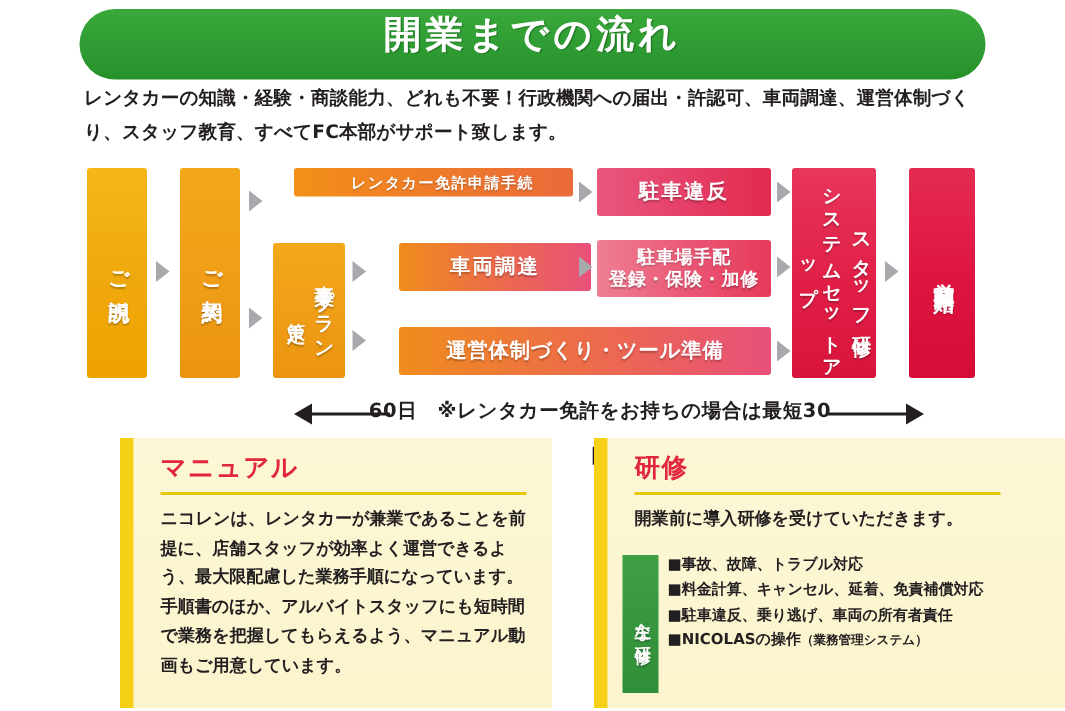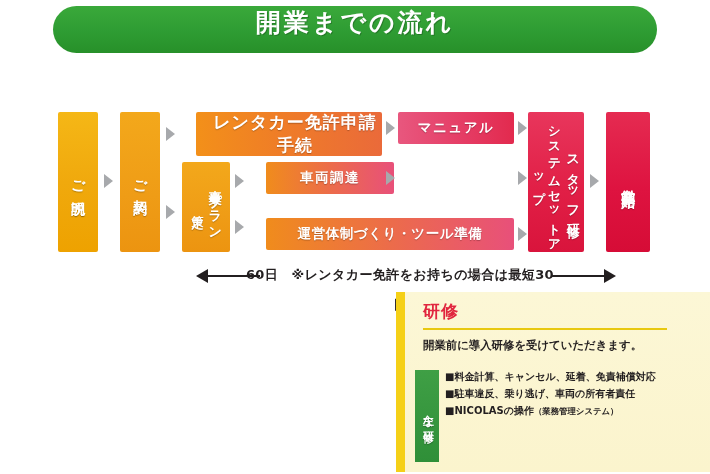--- a/index.html
+++ b/index.html
@@ -123,20 +123,21 @@
 </style>
 </head>
 <body>
 
 <div class="page">
 
   <div class="banner">
     <span class="banner-title">開業までの流れ</span>
   </div>
 
+  <div class="lead">レンタカーの知識・経験・商談能力、どれも不要！行政機関への届出・許認可、車両調達、運営体制づくり、スタッフ教育、すべてFC本部がサポート致します。</div>
 
   <div class="flow">
 
     <div class="fbox vbox amber" style="left:58px;top:2px;width:40px;height:140px;">
       <span>ご説明</span>
     </div>
     <div class="arrow" style="left:104px;top:64px;"></div>
 
     <div class="fbox vbox amber2" style="left:120px;top:2px;width:40px;height:140px;">
       <span>ご契約</span>
@@ -144,40 +145,44 @@
     <div class="arrow" style="left:166px;top:17px;"></div>
     <div class="arrow" style="left:166px;top:95px;"></div>
 
     <div class="fbox amber2" style="left:182px;top:52px;width:48px;height:90px;flex-direction:row;">
       <span class="vbox" style="margin:0 1px;font-size:12px;">策定</span>
       <span class="vbox" style="margin:0 1px;font-size:13px;">事業プラン</span>
     </div>
     <div class="arrow" style="left:235px;top:64px;"></div>
     <div class="arrow" style="left:235px;top:110px;"></div>
 
-    <div class="fbox orange" style="left:196px;top:2px;width:186px;height:44px;font-size:17px;letter-spacing:1px;padding-left:12px;">
+    <div class="fbox orange" style="left:196px;top:2px;width:186px;height:19px;font-size:10px;letter-spacing:1px;padding-left:12px;">
       <span>レンタカー免許申請手続</span>
     </div>
     <div class="arrow" style="left:386px;top:11px;"></div>
 
     <div class="fbox orange-pink" style="left:266px;top:52px;width:128px;height:32px;font-size:13.5px;letter-spacing:1.5px;">
       <span>車両調達</span>
     </div>
     <div class="arrow" style="left:386px;top:61px;"></div>
 
     <div class="fbox orange-pink" style="left:266px;top:108px;width:248px;height:32px;font-size:13.5px;letter-spacing:.6px;">
       <span>運営体制づくり・ツール準備</span>
     </div>
     <div class="arrow" style="left:518px;top:117px;"></div>
 
     <div class="fbox pinkred" style="left:398px;top:2px;width:116px;height:32px;font-size:13.5px;letter-spacing:1.5px;">
-      <span>マニュアル</span>
+      <span>駐車違反</span>
     </div>
     <div class="arrow" style="left:518px;top:11px;"></div>
 
+    <div class="fbox pinkred2" style="left:398px;top:50px;width:116px;height:38px;flex-direction:column;line-height:1.25;font-size:12px;letter-spacing:.5px;">
+      <span>駐車場手配</span>
+      <span>登録・保険・加修</span>
+    </div>
     <div class="arrow" style="left:518px;top:61px;"></div>
 
     <div class="fbox crimson" style="left:528px;top:2px;width:56px;height:140px;flex-direction:row;">
       <span class="vbox" style="margin:0 1px;font-size:12.5px;">システムセットアップ</span>
       <span class="vbox" style="margin:0 1px;font-size:13px;">スタッフ研修</span>
     </div>
     <div class="arrow" style="left:590px;top:64px;"></div>
 
     <div class="fbox vbox crimson2" style="left:606px;top:2px;width:44px;height:140px;">
       <span>営業開始</span>
@@ -185,30 +190,38 @@
   </div>
 
   <div class="timeline">
     <div class="tl-head left" style="left:196px;"></div>
     <div class="tl-line" style="left:208px;width:52px;"></div>
     <div class="tl-text">60日　※レンタカー免許をお持ちの場合は最短30日</div>
     <div class="tl-line" style="left:552px;width:52px;"></div>
     <div class="tl-head right" style="left:604px;"></div>
   </div>
 
+  <div class="panel panel-manual">
+    <div class="panel-title">マニュアル</div>
+    <div class="panel-rule m"></div>
+    <div class="panel-body">ニコレンは、レンタカーが兼業であることを前提に、店舗スタッフが効率よく運営できるよう、最大限配慮した業務手順になっています。手順書のほか、アルバイトスタッフにも短時間で業務を把握してもらえるよう、マニュアル動画もご用意しています。</div>
+  </div>
 
   <div class="panel panel-training">
     <div class="panel-title">研修</div>
     <div class="panel-rule t"></div>
     <div class="panel-body">開業前に導入研修を受けていただきます。</div>
 
     <div class="train-block">
       <div class="train-tag">主な研修</div>
       <div class="train-list">
         <div class="tl-row">
+          <span class="bullet">■</span><span>事故、故障、トラブル対応</span>
+        </div>
+        <div class="tl-row">
           <span class="bullet">■</span><span>料金計算、キャンセル、延着、免責補償対応</span>
         </div>
         <div class="tl-row">
           <span class="bullet">■</span><span>駐車違反、乗り逃げ、車両の所有者責任</span>
         </div>
         <div class="tl-row">
           <span class="bullet">■</span><span>NICOLASの操作</span><span class="sub">（業務管理システム）</span>
         </div>
       </div>
     </div>

